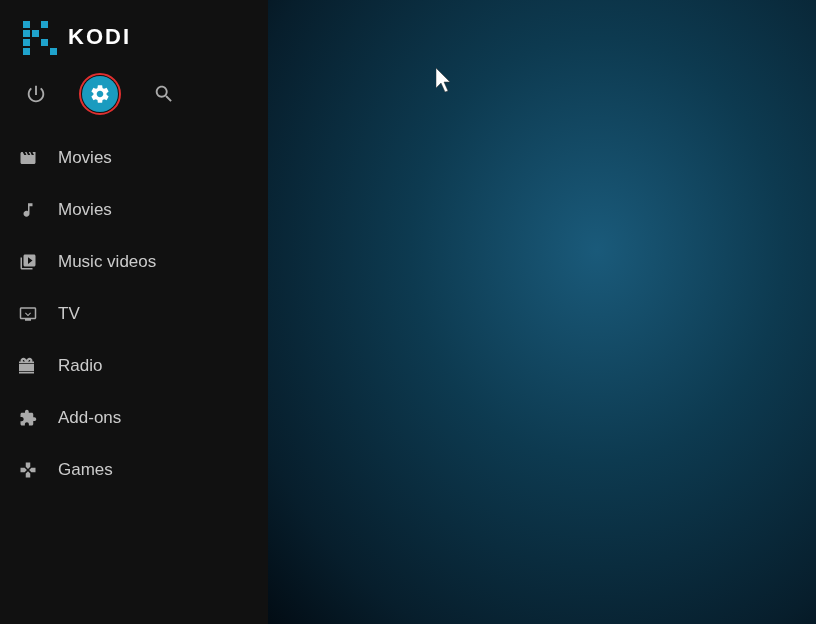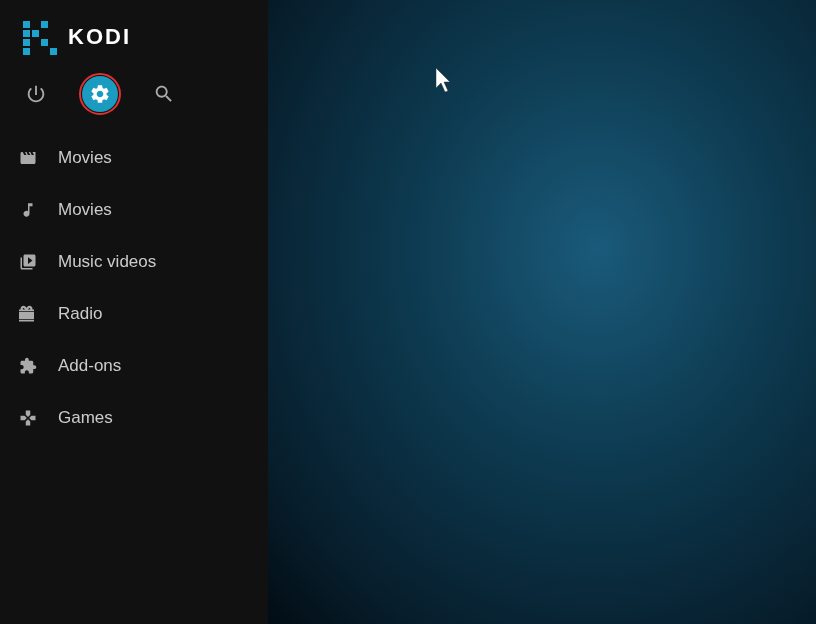--- a/index.html
+++ b/index.html
@@ -218,20 +218,29 @@
 
     <li class="nav-item">
       <span class="nav-icon">
         <svg class="icon-svg-sm" viewBox="0 0 24 24" xmlns="http://www.w3.org/2000/svg">
           <path d="M4 6H2v14c0 1.1.9 2 2 2h14v-2H4V6zm16-4H8c-1.1 0-2 .9-2 2v12c0 1.1.9 2 2 2h12c1.1 0 2-.9 2-2V4c0-1.1-.9-2-2-2zm-8 12.5v-9l6 4.5-6 4.5z" fill="#aaaaaa"></path>
         </svg>
       </span>
       <span class="nav-label">Music videos</span>
     </li>
 
+    <li class="nav-item">
+      <span class="nav-icon">
+        <svg class="icon-svg-sm" viewBox="0 0 24 24" xmlns="http://www.w3.org/2000/svg">
+          <path d="M21 3H3c-1.1 0-2 .9-2 2v12c0 1.1.9 2 2 2h5v2h8v-2h5c1.1 0 1.99-.9 1.99-2L23 5c0-1.1-.9-2-2-2zm0 14H3V5h18v12z" fill="#aaaaaa"></path>
+          <path d="M9 10l-1 1 4 4 4-4-1-1-3 3z" fill="#aaaaaa"></path>
+        </svg>
+      </span>
+      <span class="nav-label">TV</span>
+    </li>
 
     <li class="nav-item">
       <span class="nav-icon">
         <svg class="icon-svg-sm" viewBox="0 0 24 24" xmlns="http://www.w3.org/2000/svg">
           <path d="M20 6h-2.18c.07-.31.18-.61.18-.93 0-2.26-1.75-4.08-3.92-4.07-1.17 0-2.2.52-2.9 1.35L10 3.67l-1.18-1.32C8.12 1.52 7.09 1 5.92 1 3.75 1 2 2.82 2 5.07c0 .32.11.62.18.93H0v2h20V6zm-14.08 0c-.51 0-.92-.41-.92-.93C5 4.51 5.41 4 5.92 4c.27 0 .53.13.71.34L8 6H5.92zm8.16 0H12l1.37-1.66c.18-.21.44-.34.71-.34.51 0 .92.51.92 1.07 0 .52-.41.93-.92.93zM0 20h20v2H0zm0-11h20v10H0v-10z" fill="#aaaaaa"></path>
         </svg>
       </span>
       <span class="nav-label">Radio</span>
     </li>
 

